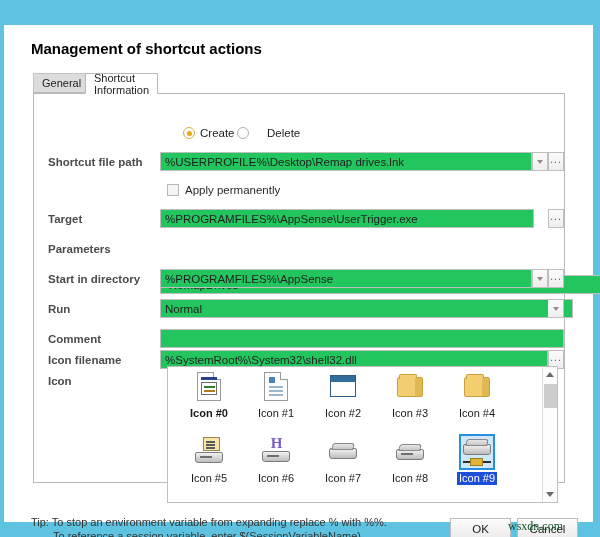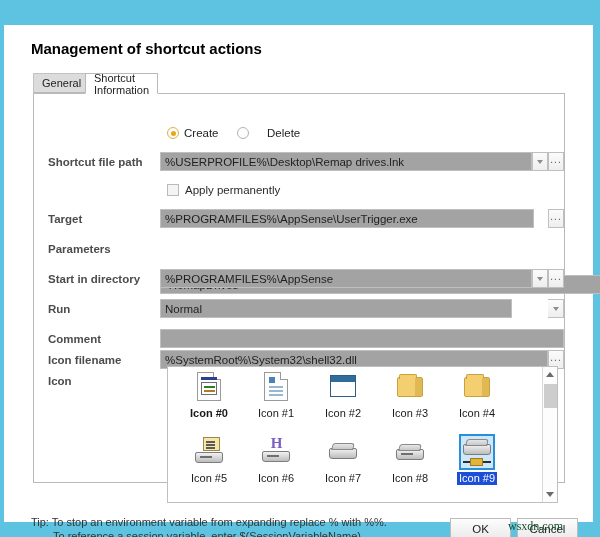--- a/index.html
+++ b/index.html
@@ -74,21 +74,21 @@
     border:1px solid #b9b9b9;background:#ffffff;box-sizing:border-box;
   }
 
   
   .flabel{
     position:absolute;font-size:11.5px;font-weight:bold;color:#4c4c4c;
     white-space:nowrap;
   }
   .finput{
     position:absolute;box-sizing:border-box;height:19px;
-    border:1px solid #bfbfbf;background:#a3a3a3;
+    border:1px solid #bfbfbf;background:#22c55e;
     font-size:11.5px;color:#1f1f1f;
     padding:0 8px 0 4px;line-height:17px;
     font-family:"Liberation Sans","DejaVu Sans",sans-serif;
   }
   .minibtn{
     position:absolute;box-sizing:border-box;height:19px;width:16px;
     border:1px solid #bfbfbf;
     background:linear-gradient(#fbfbfb,#eeeeee);
     display:flex;align-items:center;justify-content:center;
     font-size:9px;color:#5a5a5a;
@@ -223,21 +223,21 @@
         <span>General</span>
       </div>
       <div class="tab active">
         <span>Shortcut Information</span>
       </div>
     </div>
 
     <div id="tabpanel"></div>
 
     <div class="radio-row">
-      <label class="radio" style="left:0;">
+      <label class="radio" style="left:16px;">
         <span class="rmark on"></span>
         <span>Create</span>
       </label>
       <label class="radio" style="left:70px;gap:13px;">
         <span class="rmark"></span>
         <span>Delete</span>
       </label>
     </div>
 
     <div class="flabel" style="left:44px;top:131px;">Shortcut file path</div>
@@ -256,21 +256,21 @@
 
     <div class="flabel" style="left:44px;top:218px;">Parameters</div>
     <input class="finput" style="left: 156px; top: 214px; width: 488px; margin-top: 36px;" value="-RemapDrives">
 
     <div class="flabel" style="left:44px;top:248px;">Start in directory</div>
     <input class="finput" style="left: 156px; top: 244px; width: 372px;" value="%PROGRAMFILES%\AppSense">
     <div class="minibtn arrow" style="left:528px;top:244px;"></div>
     <div class="minibtn dots" style="left:544px;top:244px;">...</div>
 
     <div class="flabel" style="left:44px;top:278px;">Run</div>
-    <input class="finput" style="left: 156px; top: 274px; width: 352px;" value="Normal">
+    <input class="finput" style="left: 156px; top: 274px; width: 413px;" value="Normal">
     <div class="minibtn arrow" style="left:544px;top:274px;border-left:none;"></div>
 
     <div class="flabel" style="left:44px;top:308px;">Comment</div>
     <input class="finput" style="left: 156px; top: 304px; width: 404px;" value="">
 
     <div class="flabel" style="left:44px;top:329px;">Icon filename</div>
     <input class="finput" style="left: 156px; top: 325px; width: 388px;" value="%SystemRoot%\System32\shell32.dll">
     <div class="minibtn dots" style="left:544px;top:325px;">...</div>
 
     <div class="flabel" style="left:44px;top:350px;">Icon</div>

